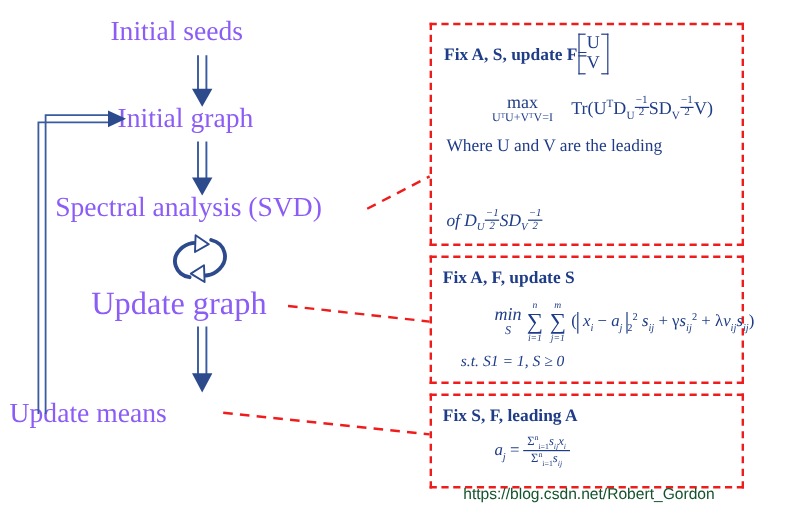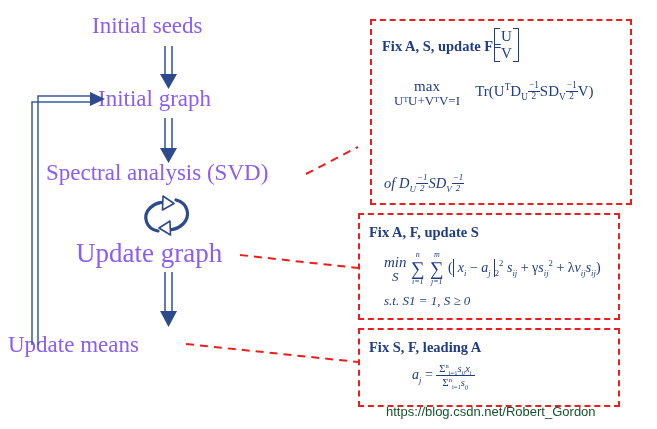--- a/index.html
+++ b/index.html
@@ -36,21 +36,21 @@
     pointer-events: none;
   }
 
   .redbox {
     position: absolute;
     border: 2.2px dashed #ef1c1c;
     box-sizing: border-box;
     color: #1f3c88;
     font-family: "Liberation Serif", "DejaVu Serif", serif;
   }
-  #box1 { left: 370px; top: 19px;  width: 262px; height: 186px; }
+  #box1 { left: 358px; top: 19px;  width: 262px; height: 186px; }
   #box2 { left: 358px; top: 213px; width: 262px; height: 107px; }
   #box3 { left: 358px; top: 328px; width: 262px; height: 79px; }
 
   .box-title {
     position: absolute;
     font-size: 14.5px;
     font-weight: 600;
     color: #1f3c88;
     white-space: nowrap;
   }
@@ -110,23 +110,24 @@
     border-bottom: 1.3px solid #1f3c88;
   }
   .bracket-mat::before { left: 0;  border-left: 1.3px solid #1f3c88; }
   .bracket-mat::after  { right: 0; border-right: 1.3px solid #1f3c88; }
 
   .op-stack {
     display: inline-block;
     vertical-align: middle;
     text-align: center;
     line-height: 1.0;
+    margin-left: 28px;
   }
   .op-stack .op  { display: block; font-size: 15px; }
-  .op-stack .cnd { display: block; font-size: 13px; }
+  .op-stack .cnd { display: block; font-size: 10px; }
 
   .sum-stack {
     display: inline-block;
     vertical-align: middle;
     text-align: center;
     line-height: 1.0;
     margin: 0 1px;
   }
   .sum-stack .top { display: block; font-size: 8px; font-style: italic; }
   .sum-stack .sig { display: block; font-size: 19px; }
@@ -215,20 +216,21 @@
 
     <div class="mathline" style="left:22px; top:58px; font-size:15px;">
       <span class="op-stack">
         <span class="op">max</span>
         <span class="cnd">UᵀU+VᵀV=I</span>
       </span>
       <span style="display:inline-block; width:8px;"></span>
       <span>Tr(U<sup>T</sup>D<sub>U</sub><span class="frac"><span class="num">−1</span><span class="den">2</span></span>SD<sub>V</sub><span class="frac"><span class="num">−1</span><span class="den">2</span></span>V)</span>
     </div>
 
+    <div class="mathline serif-txt" style="left:12px; top:93px;">Where U and V are the leading</div>
     <div class="mathline serif-txt" style="left:12px; top:154px;font-style:italic;">
       <span>of D</span><sub>U</sub><span class="frac"><span class="num">−1</span><span class="den">2</span></span><span>SD</span><sub>V</sub><span class="frac"><span class="num">−1</span><span class="den">2</span></span>
     </div>
   </div>
 
   <div class="redbox" id="box2">
     <div class="box-title" style="left:9px; top:9px;">Fix A, F, update S</div>
 
     <div class="mathline" style="left:24px; top:36px; font-size:14px;">
       <span class="op-stack">

